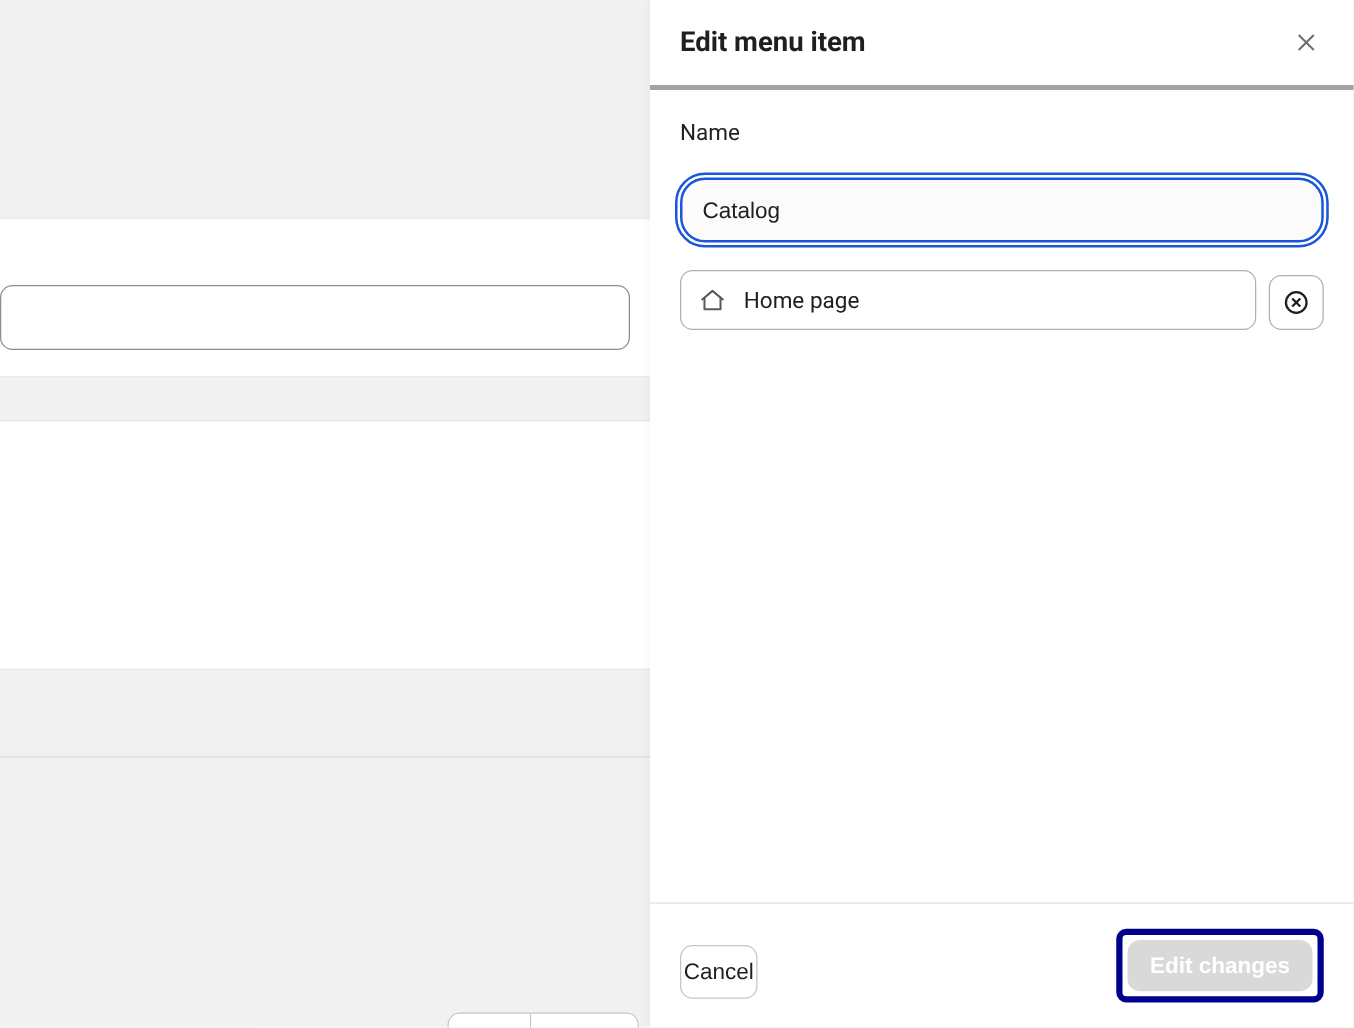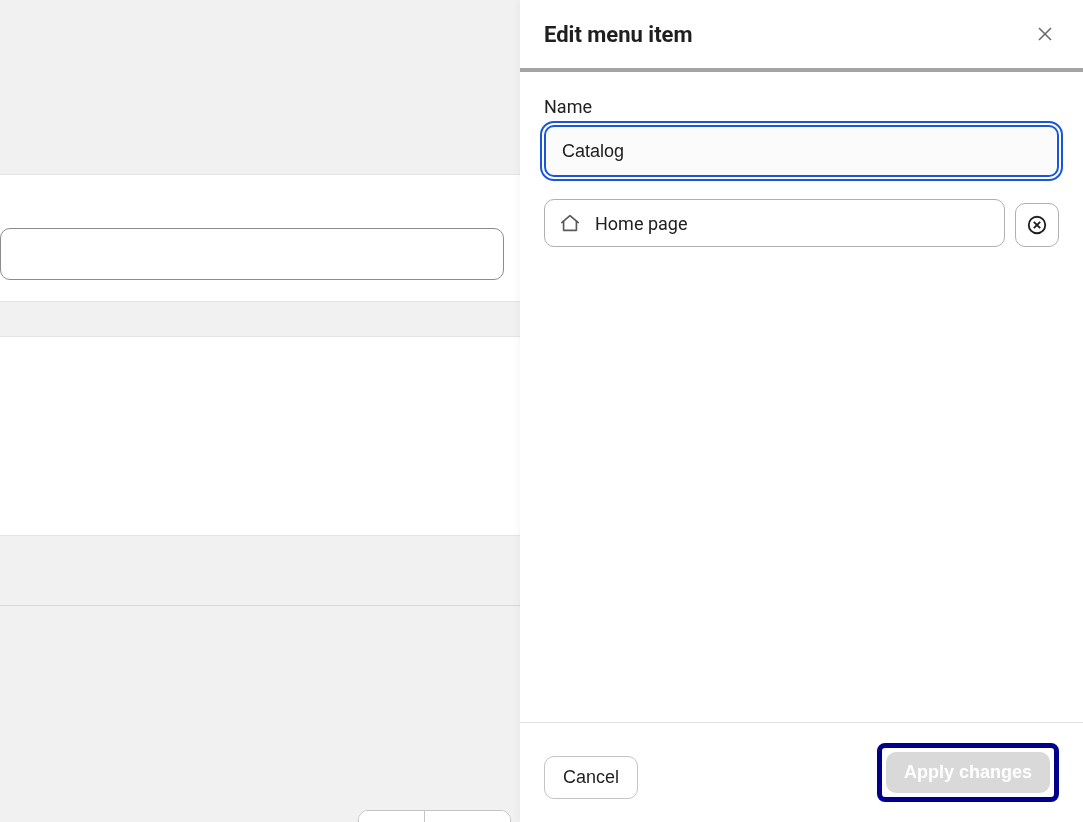--- a/index.html
+++ b/index.html
@@ -118,30 +118,30 @@
       align-items: center;
       justify-content: center;
     }
     .panel-body {
       flex: 1;
       padding: 24px;
     }
     .field-label {
       font-size: 18px;
       color: #222;
-      margin-bottom: 8px;
+      margin-bottom: 25px;
       display: block;
     }
     .name-input {
       width: 100%;
       height: 52px;
       border: 2px solid #1a56db;
       outline: 2px solid #1a56db;
       outline-offset: 2px;
-      border-radius: 10px;
+      border-radius: 20px;
       padding: 0 16px;
       font-size: 18px;
       color: #202020;
       background: #fbfbfb;
     }
     .link-row {
       display: flex;
       gap: 10px;
       margin-top: 22px;
       align-items: flex-end;
@@ -177,21 +177,21 @@
       border-top: 1px solid #e1e1e1;
       padding: 20px 24px;
       display: flex;
       justify-content: space-between;
       align-items: center;
     }
     .cancel-btn {
       background: #fff;
       border: 1px solid #c4c4c4;
       border-radius: 10px;
-      padding: 10px 18px;
+      padding: 10px 2px;
       font-size: 18px;
       color: #1f1f1f;
       cursor: pointer;
       margin-top: 10px;
     }
     .apply-wrap {
       border: 5px solid #00008B;
       border-radius: 8px;
       padding: 4px;
     }
@@ -252,16 +252,16 @@
           <line x1="8.5" y1="8.5" x2="15.5" y2="15.5"></line>
           <line x1="15.5" y1="8.5" x2="8.5" y2="15.5"></line>
         </svg>
       </button>
     </div>
   </div>
 
   <div class="panel-footer">
     <button class="cancel-btn">Cancel</button>
     <div class="apply-wrap">
-      <button class="apply-btn">Apply changes</button>
+      <button class="apply-btn">Edit changes</button>
     </div>
   </div>
 </div>
 
 </body></html>

